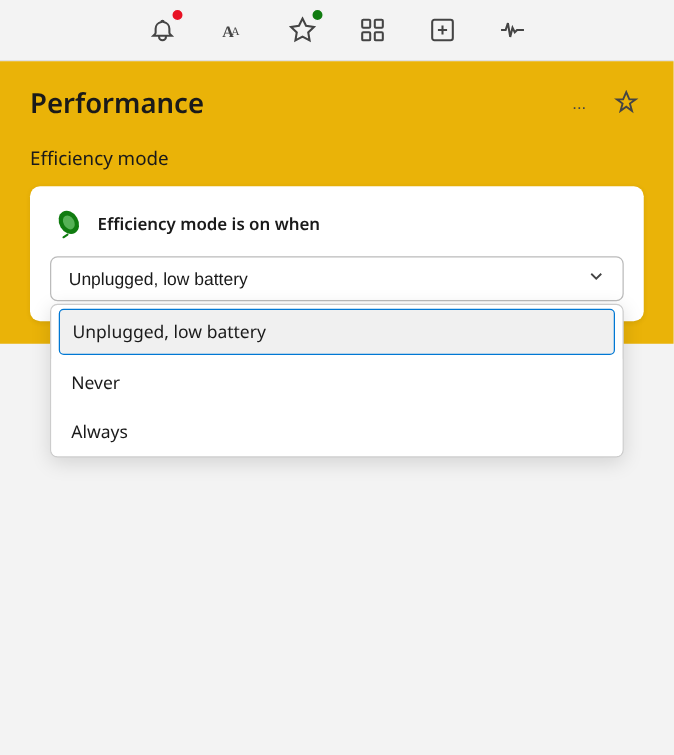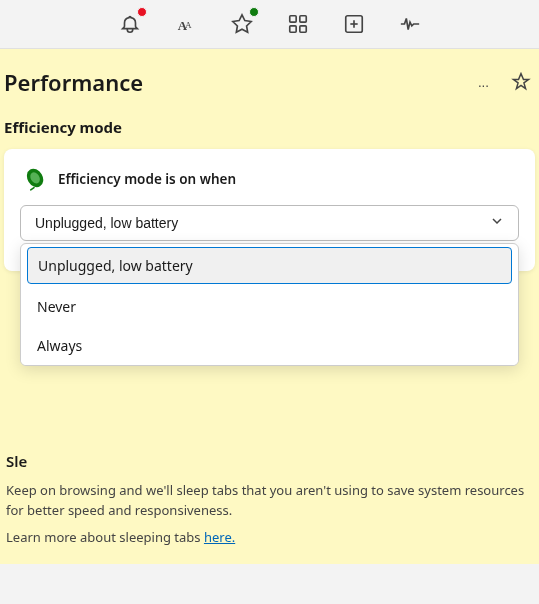--- a/index.html
+++ b/index.html
@@ -51,22 +51,22 @@
       right: -3px;
       width: 10px;
       height: 10px;
       background: #107c10;
       border-radius: 50%;
       border: 1.5px solid #f3f3f3;
     }
 
     
     .page {
-      padding: 18px 4px;
-      background: #fef9c3;
+      padding: 18px 24px;
+      background: #eab308;
     }
 
     
     .page-header {
       display: flex;
       align-items: center;
       justify-content: space-between;
       margin-bottom: 20px;
     }
     .page-title {
@@ -86,21 +86,21 @@
       color: #444;
       display: flex;
       align-items: center;
       padding: 4px;
       border-radius: 4px;
     }
 
     
     .section-title {
       font-size: 15px;
-      font-weight: 700;
+      font-weight: 400;
       color: #1a1a1a;
       margin-bottom: 12px;
     }
 
     
     .card {
       background: #fff;
       border-radius: 8px;
       padding: 16px;
       box-shadow: 0 1px 4px rgba(0,0,0,0.08);
@@ -123,21 +123,21 @@
     .efficiency-label {
       font-size: 13.5px;
       font-weight: 600;
       color: #1a1a1a;
     }
 
     
     .select-wrapper {
       position: relative;
       width: 100%;
-      margin-bottom: 14px;
+      margin-bottom: 0;
     }
     .select-box {
       width: 100%;
       border: 1px solid #bbb;
       border-radius: 6px;
       padding: 9px 40px 9px 14px;
       font-size: 14px;
       color: #1a1a1a;
       background: #fff;
       appearance: none;
@@ -305,21 +305,14 @@
         
         <div class="dropdown-menu">
           <div class="dropdown-item selected">Unplugged, low battery</div>
           <div class="dropdown-item">Never</div>
           <div class="dropdown-item">Always</div>
         </div>
       </div>
     </div>
   </div>
 
-  <div class="sleep-section">
-    <div class="sleep-section-title">Sle</div>
-    <div class="sleep-description">Keep on browsing and we'll sleep tabs that you aren't using to save system resources for better speed and responsiveness.</div>
-    <div class="sleep-link-line">
-      <span>Learn more about sleeping tabs </span><a class="sleep-link">here.</a>
-    </div>
-  </div>
 
 </div>
 
 </body></html>

